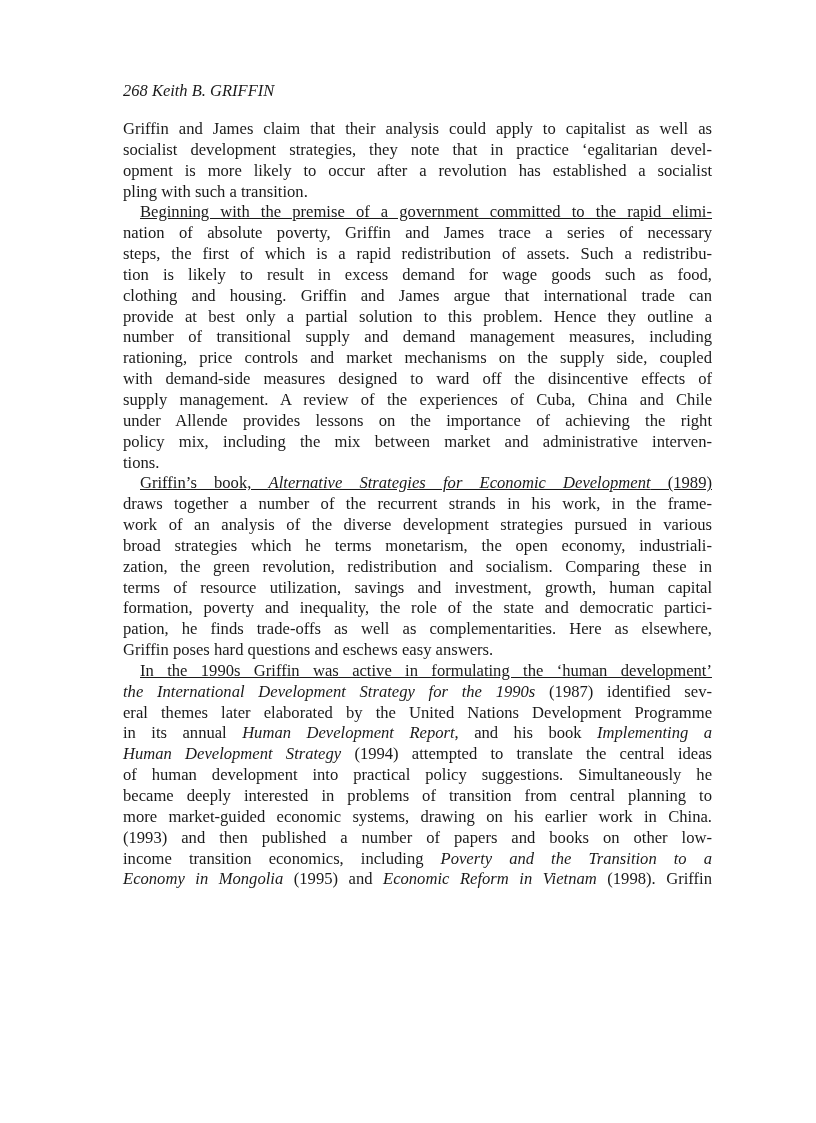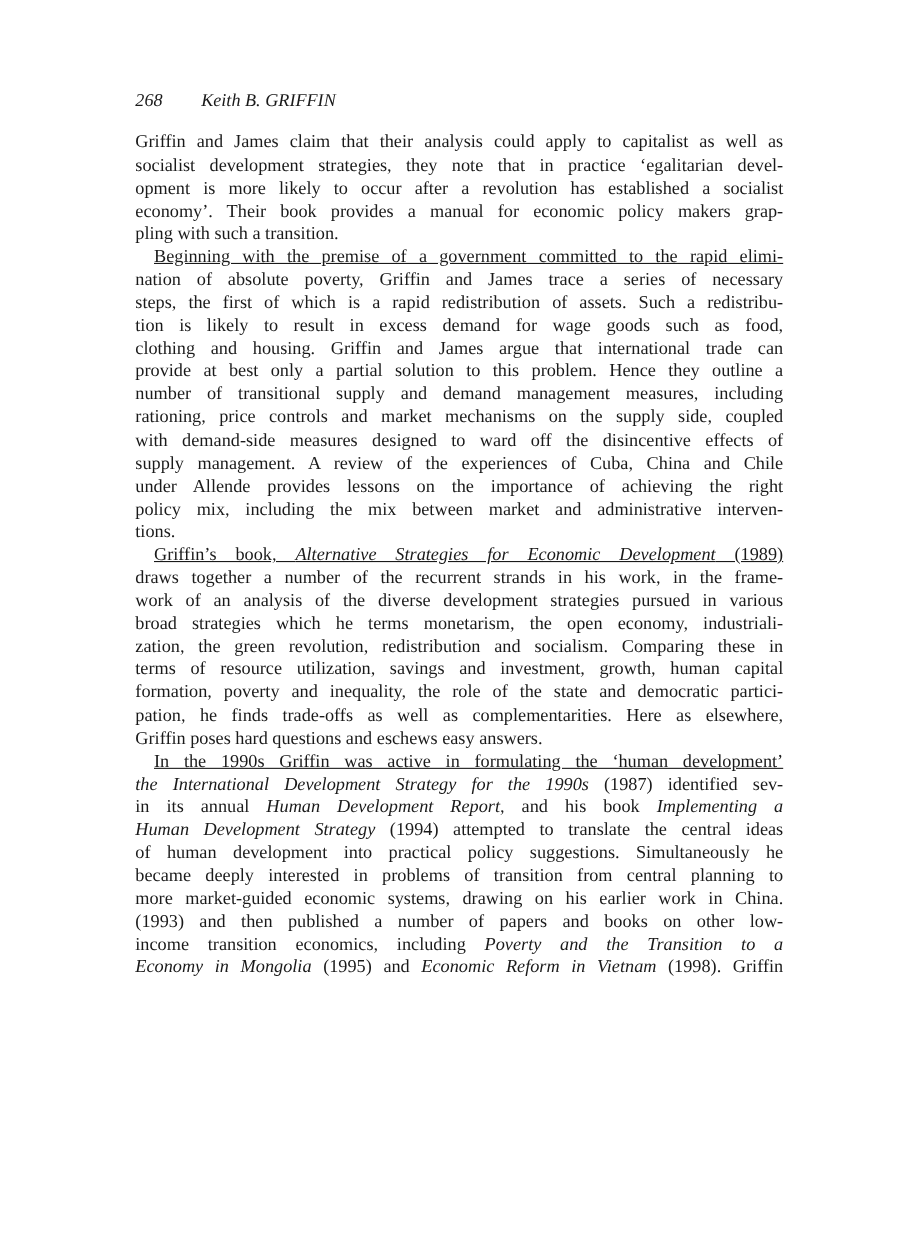--- a/index.html
+++ b/index.html
@@ -24,21 +24,21 @@
     .running-head {
       font-style: italic;
       font-size: 16.5px;
       line-height: 22px;
       height: 22px;
       margin: 0 0 17px 0;
       white-space: nowrap;
     }
     .running-head .folio {
       display: inline-block;
-      margin-right: 31px;
+      margin-right: 0;
     }
     .body-text {
       font-size: 16.6px;
       line-height: 20.85px;
       text-align: justify;
       hyphens: manual;
     }
     .line {
       display: block;
       text-align: justify;
@@ -64,21 +64,20 @@
 <div class="page">
   <div class="running-head">
     <span class="folio">268</span>
     <span class="author">Keith B. GRIFFIN</span>
   </div>
   <div class="body-text" id="body-text">
       <div>
         <span class="line"><span>Griffin and James claim that their analysis could apply to capitalist as well as</span></span>
         <span class="line"><span>socialist development strategies, they note that in practice ‘egalitarian devel-</span></span>
         <span class="line"><span>opment is more likely to occur after a revolution has established a socialist</span></span>
-        <span class="line"><span>economy’. Their book provides a manual for economic policy makers grap-</span></span>
         <span class="line last"><span>pling with such a transition.</span></span>
       </div>
       <div>
         <span class="line indent"><span>Beginning with the premise of a government committed to the rapid elimi-</span></span>
         <span class="line"><span>nation of absolute poverty, Griffin and James trace a series of necessary</span></span>
         <span class="line"><span>steps, the first of which is a rapid redistribution of assets. Such a redistribu-</span></span>
         <span class="line"><span>tion is likely to result in excess demand for wage goods such as food,</span></span>
         <span class="line"><span>clothing and housing. Griffin and James argue that international trade can</span></span>
         <span class="line"><span>provide at best only a partial solution to this problem. Hence they outline a</span></span>
         <span class="line"><span>number of transitional supply and demand management measures, including</span></span>
@@ -96,20 +95,21 @@
         <span class="line"><span>broad strategies which he terms monetarism, the open economy, industriali-</span></span>
         <span class="line"><span>zation, the green revolution, redistribution and socialism. Comparing these in</span></span>
         <span class="line"><span>terms of resource utilization, savings and investment, growth, human capital</span></span>
         <span class="line"><span>formation, poverty and inequality, the role of the state and democratic partici-</span></span>
         <span class="line"><span>pation, he finds trade-offs as well as complementarities. Here as elsewhere,</span></span>
         <span class="line last"><span>Griffin poses hard questions and eschews easy answers.</span></span>
       </div>
       <div>
         <span class="line indent"><span>In the 1990s Griffin was active in formulating the ‘human development’</span></span>
         <span class="line"><em>the International Development Strategy for the 1990s</em><span> (1987) identified sev-</span></span>
+        <span class="line"><span>eral themes later elaborated by the United Nations Development Programme</span></span>
         <span class="line"><span>in its annual </span><em>Human Development Report</em><span>, and his book </span><em>Implementing a</em></span>
         <span class="line"><em>Human Development Strategy</em><span> (1994) attempted to translate the central ideas</span></span>
         <span class="line"><span>of human development into practical policy suggestions. Simultaneously he</span></span>
         <span class="line"><span>became deeply interested in problems of transition from central planning to</span></span>
         <span class="line"><span>more market-guided economic systems, drawing on his earlier work in China.</span></span>
         <span class="line"><span>(1993) and then published a number of papers and books on other low-</span></span>
         <span class="line"><span>income transition economics, including </span><em>Poverty and the Transition to a</em></span>
         <span class="line"><em>Economy in Mongolia</em><span> (1995) and </span><em>Economic Reform in Vietnam</em><span> (1998). Griffin</span></span>
       </div>
     </div>

